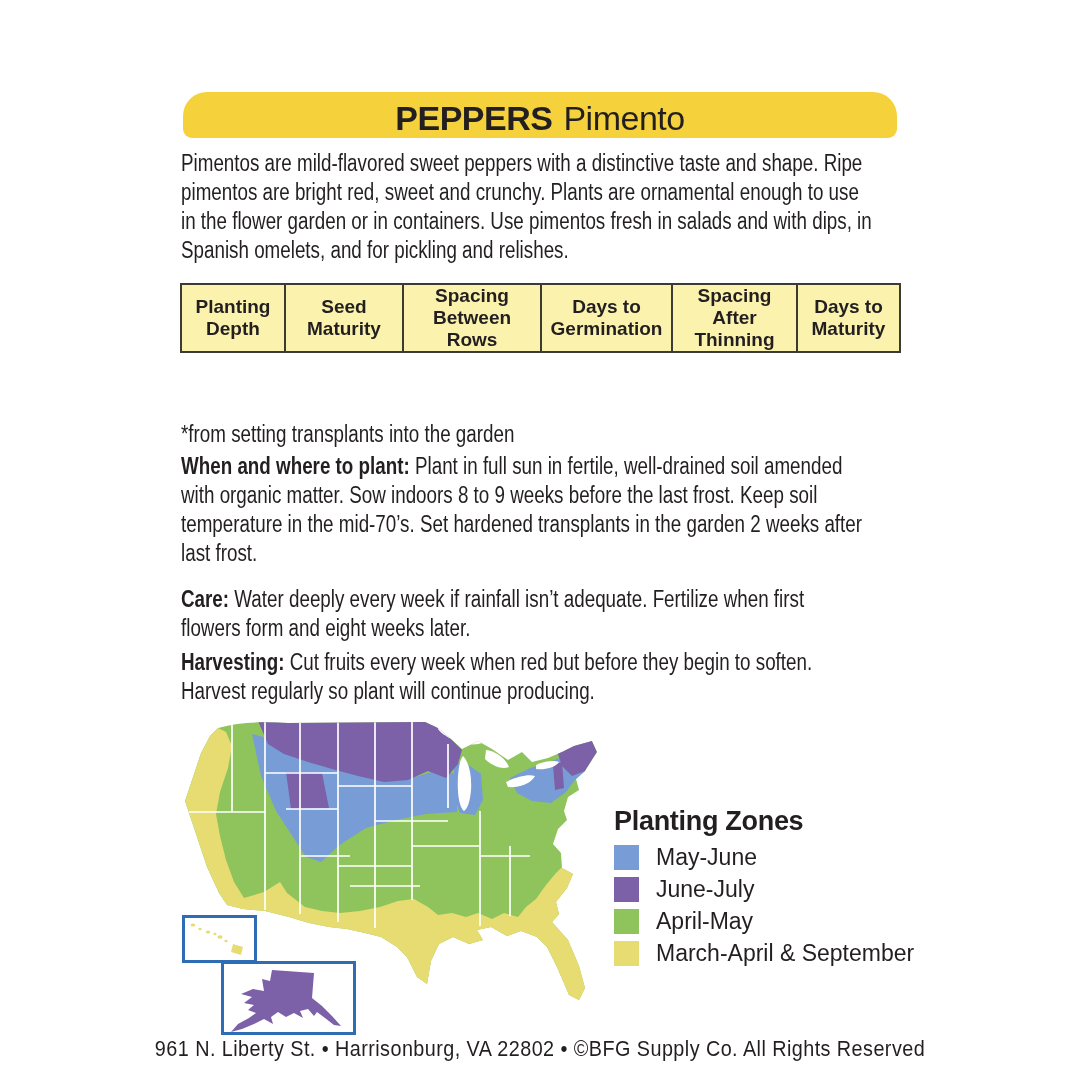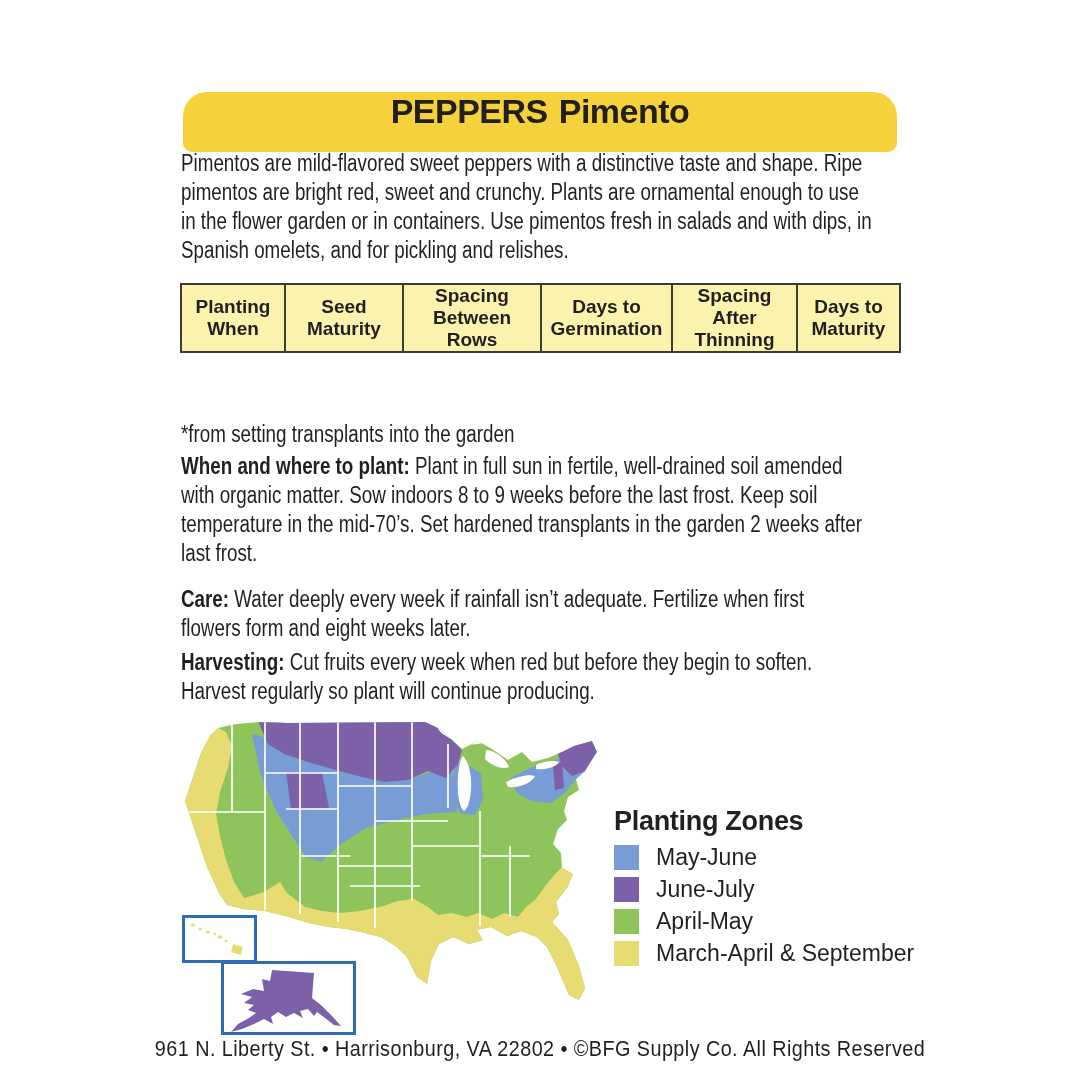--- a/index.html
+++ b/index.html
@@ -1,25 +1,25 @@
 <!DOCTYPE html>
 <html style="--banner-yellow: #F5D23C; --table-bg: #FAF2AD; --table-border: #3c3a35; --text: #231f20; --zone-purple: #7C60A8; --zone-blue: #779CD6; --zone-green: #8FC45C; --zone-yellow: #E7DC72; --inset-border: #2E6DB4;"><head>
 <meta charset="utf-8">
 <style>
   html,body{margin:0;padding:0;background:#ffffff;}
   body{width:1080px;height:1080px;overflow:hidden;
        font-family:"Liberation Sans",sans-serif;color:var(--text,#231f20);}
   .page{position:relative;width:1080px;height:1080px;background:#fff;}
 
   
-  .banner{position:absolute;left:183px;top:92px;width:714px;height:60px;
+  .banner{position:absolute;left:183px;top:92px;width:714px;height:46px;
           background:var(--banner-yellow);border-radius:24px 24px 9px 9px;
-          display:flex;align-items:flex-start;justify-content:center;gap:11px;}
+          display:flex;align-items:flex-end;justify-content:center;gap:11px;}
   .banner .t-bold{font-size:34px;font-weight:800;letter-spacing:-.5px;}
-  .banner .t-reg{font-size:34px;font-weight:700;letter-spacing:-.5px;}
+  .banner .t-reg{font-size:34px;font-weight:400;letter-spacing:-.5px;}
 
   
   .cond{transform:scaleX(.8);transform-origin:0 0;width:920px;
         font-size:23.5px;line-height:29px;white-space:pre-line;margin:0;}
   .cond b{font-weight:800;}
 
   .desc{position:absolute;left:181px;top:149px;}
   .footnote{position:absolute;left:181px;top:420px;}
   .sec-when{position:absolute;left:181px;top:452px;}
   .sec-care{position:absolute;left:181px;top:585px;}
@@ -75,21 +75,21 @@
       <col style="width:104px">
         <col style="width:118px">
         <col style="width:138px">
       <col style="width:131px">
         <col style="width:125px">
         <col style="width:103px">
     </colgroup>
     <tbody>
         <tr>
       <th>Planting
-When</th>
+Depth</th>
       <th>Seed
 Maturity</th>
       <th>Spacing
 Between Rows</th>
       <th>Days to
 Germination</th>
       <th>Spacing After
 Thinning</th>
       <th>Days to
 Maturity</th>

